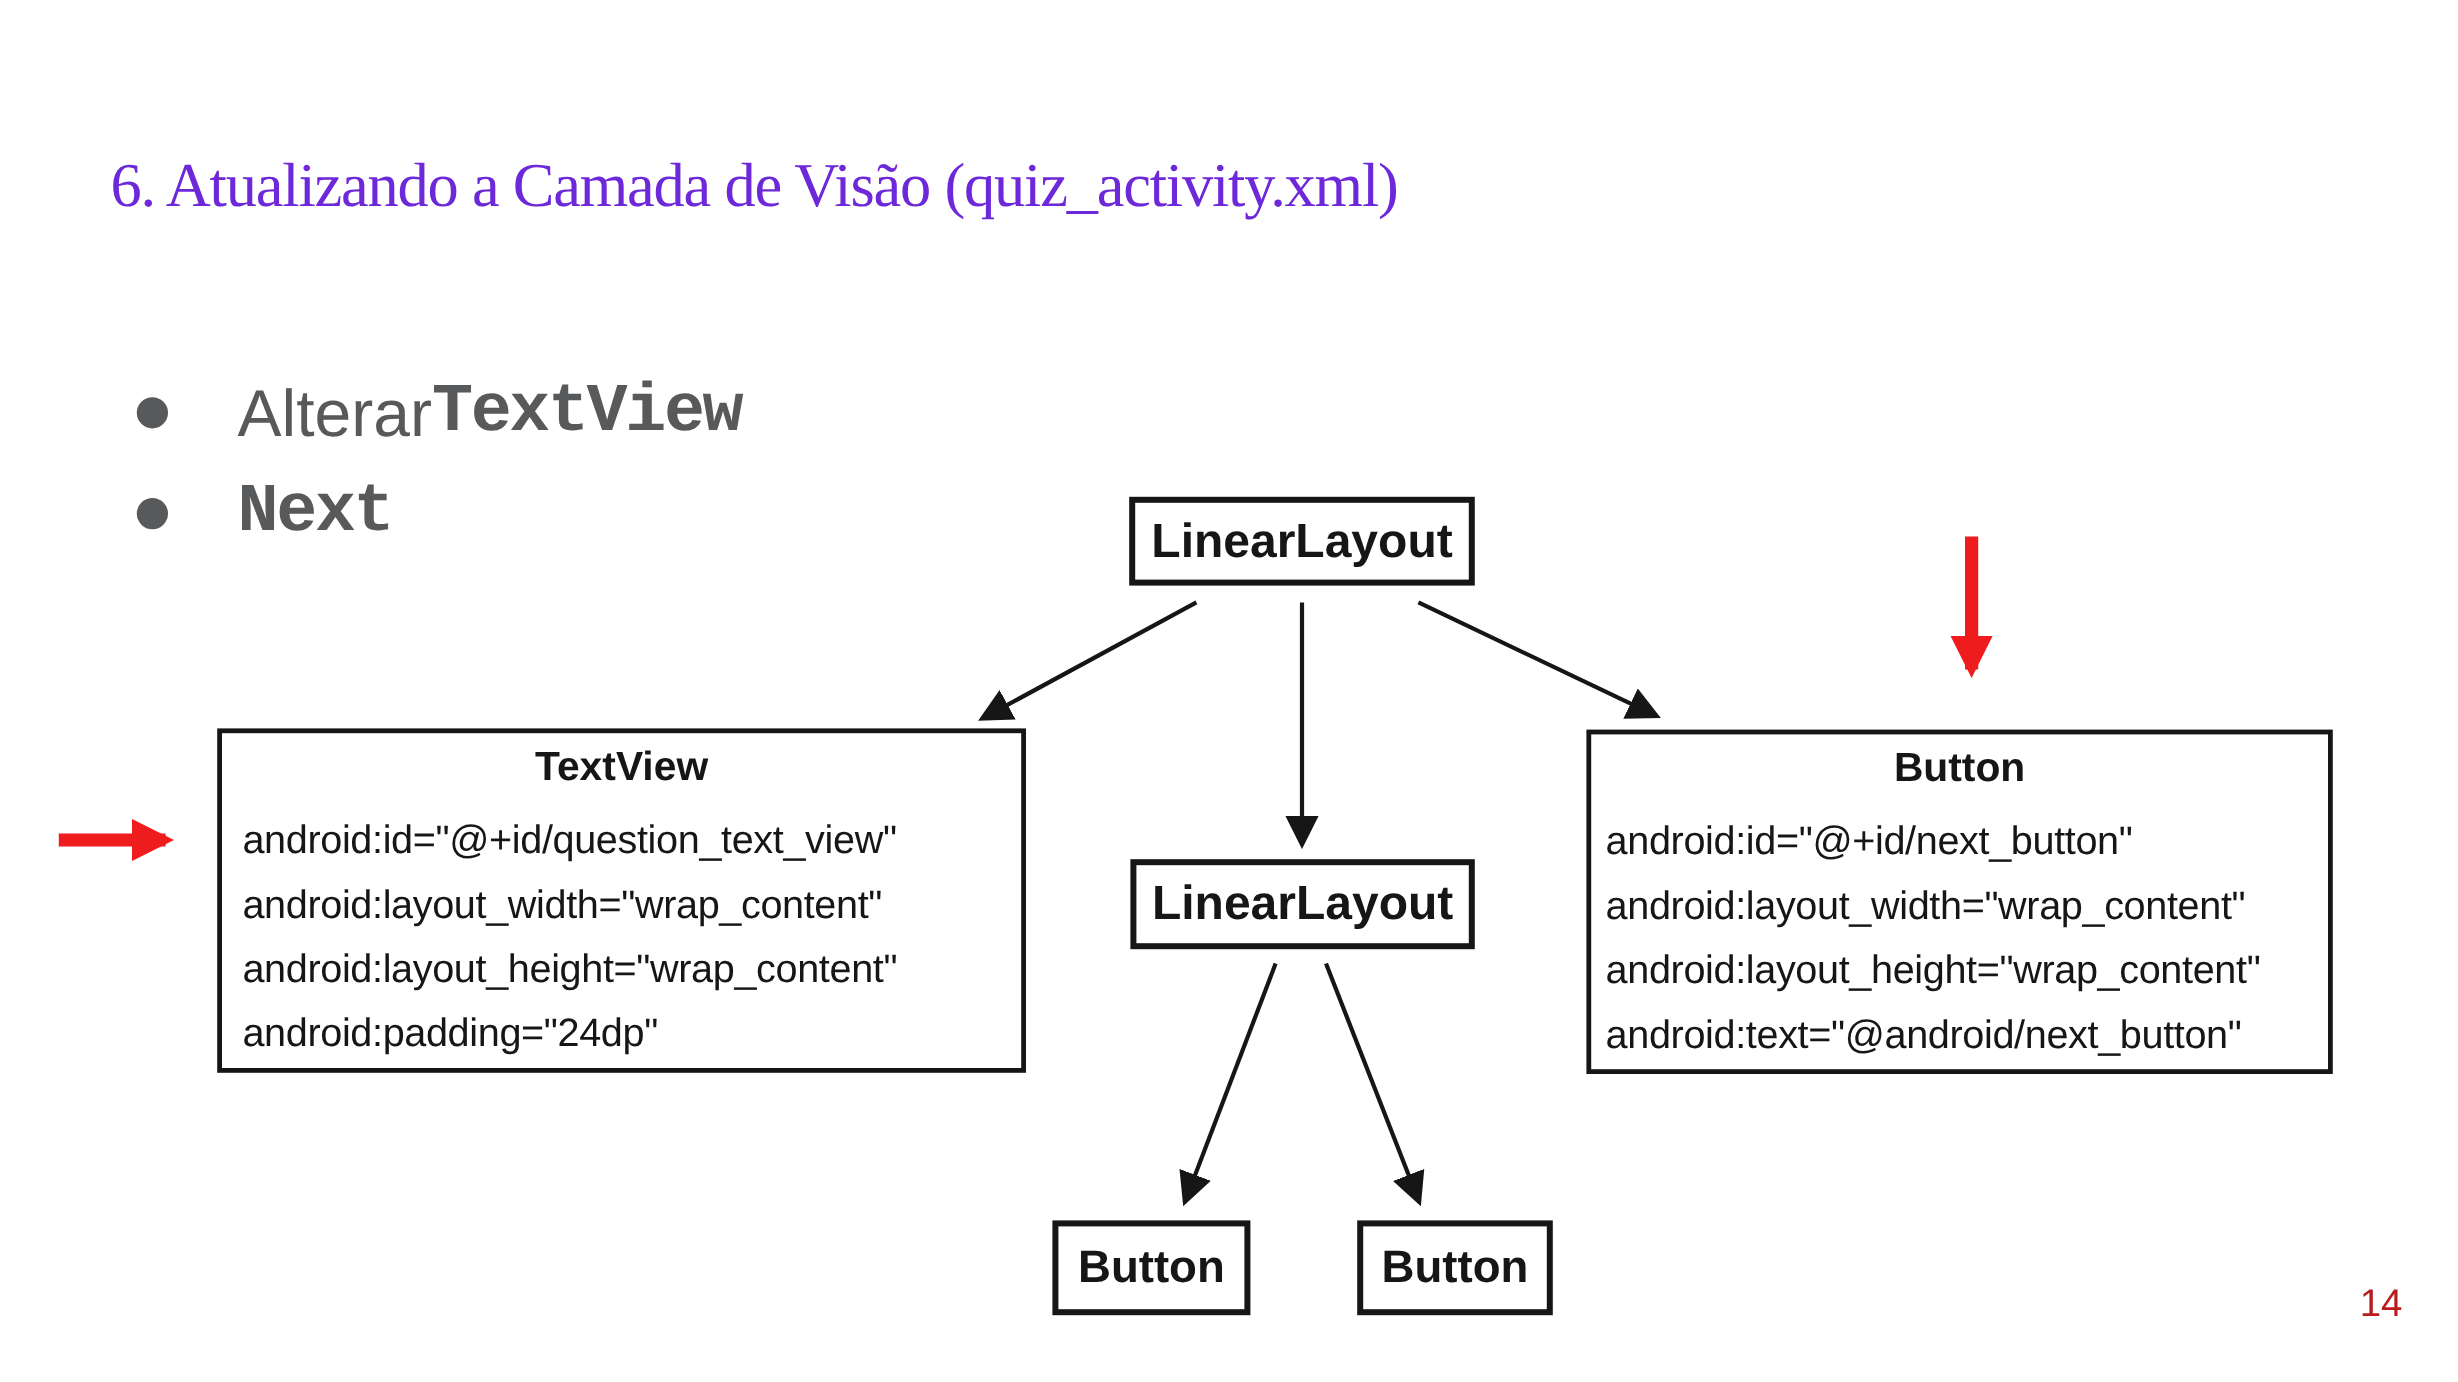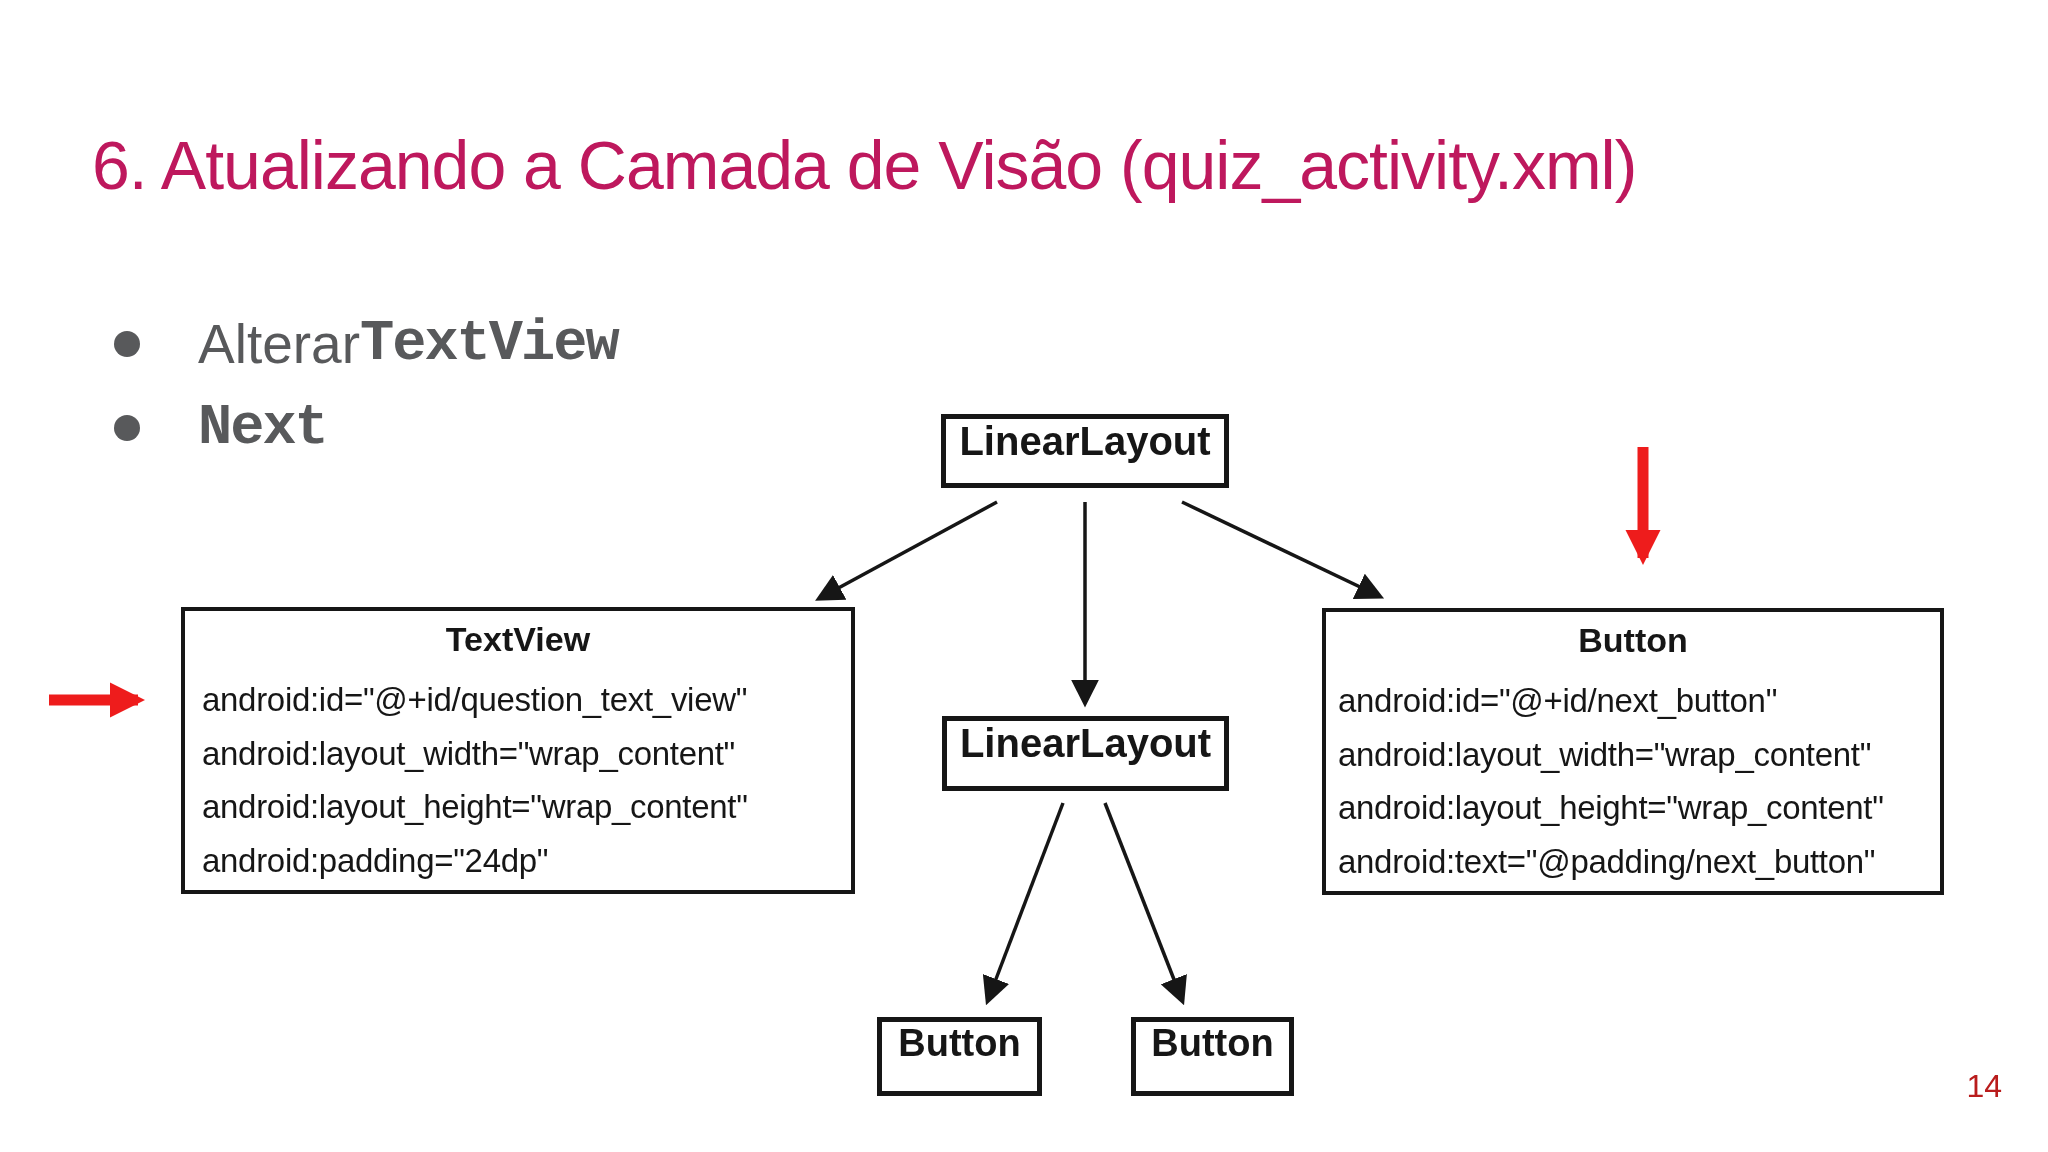--- a/index.html
+++ b/index.html
@@ -3,21 +3,21 @@
 <meta charset="utf-8">
 <style>
   html,body{margin:0;padding:0;}
   body{
     width:2048px;height:1152px;position:relative;overflow:hidden;
     background:#ffffff;
     font-family:"Liberation Sans",sans-serif;
   }
   .slide-title{
     position:absolute;left:92px;top:126px;
-    font-size:68px;color:#be185d;letter-spacing:-1px;white-space:nowrap;
+    font-size:52px;color:#6d28d9;letter-spacing:-1px;white-space:nowrap;font-family:Liberation Serif, serif;
   }
   .bullet{
     position:absolute;left:114px;display:flex;align-items:center;
     color:#58595b;font-size:55px;white-space:nowrap;justify-content:flex-end;
   }
   .bullet-1{top:312px;}
   .bullet-2{top:396px;}
   .dot{
     width:26px;height:26px;border-radius:50%;background:#58595b;
     margin-right:58px;flex:0 0 auto;
@@ -38,21 +38,21 @@
   .attrs{
     margin-top:14px;font-size:33px;line-height:53.5px;
     letter-spacing:-0.3px;white-space:nowrap;
   }
   .attrs .bold{font-weight:normal;}
   #box-textview .attrs{padding-left:17px;}
   #box-button  .attrs{padding-left:12px;}
   .nbox{
     position:absolute;box-sizing:border-box;background:#fff;
     border:5px solid #161616;color:#161616;
-    display:flex;justify-content:center;
+    display:flex;align-items:center;justify-content:center;
     font-weight:bold;
   }
   #box-root   {left:941px; top:414px; width:288px;height:74px; font-size:40px;}
   #box-inner  {left:942px; top:716px; width:287px;height:75px; font-size:40px;}
   #box-btn-left {left:877px; top:1017px;width:165px;height:79px;font-size:38px;}
   #box-btn-right{left:1131px;top:1017px;width:163px;height:79px;font-size:38px;}
   #box-textview{left:181px; top:607px; width:674px;height:287px;}
   #box-button  {left:1322px;top:608px; width:622px;height:287px;}
   .arrow-layer{position:absolute;left:0;top:0;pointer-events:none;}
   .page-num{
@@ -88,21 +88,21 @@
       <div><span>android:padding="24dp"</span></div>
     </div>
 </div>
 
 <div class="dbox" id="box-button">
   <div class="btitle">Button</div>
   <div class="attrs">
       <div><span>android:id="@</span><span class="bold">+id/next_button</span><span>"</span></div>
       <div><span>android:layout_width="</span><span class="bold">wrap_content</span><span>"</span></div>
       <div><span>android:layout_height="</span><span class="bold">wrap_content</span><span>"</span></div>
-      <div><span>android:text="</span><span class="bold">@padding/next_button</span><span>"</span></div>
+      <div><span>android:text="</span><span class="bold">@android/next_button</span><span>"</span></div>
     </div>
 </div>
 
 <div class="nbox" id="box-inner">
   <span>LinearLayout</span>
 </div>
 
 <div class="nbox" id="box-btn-left">
   <span>Button</span>
 </div>

